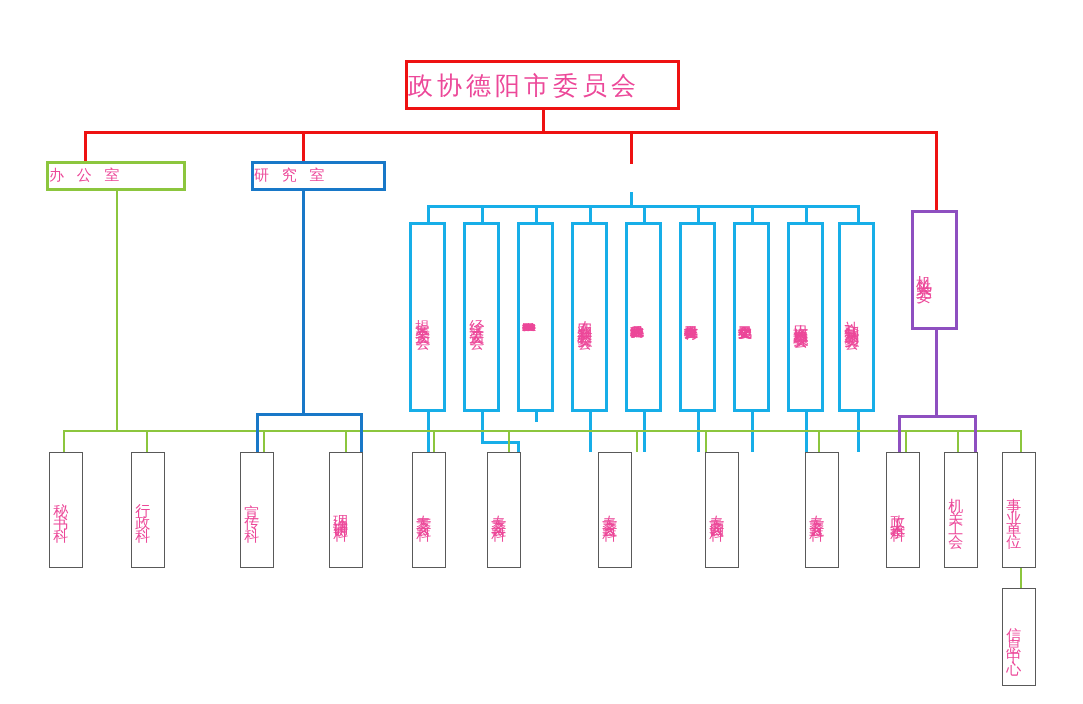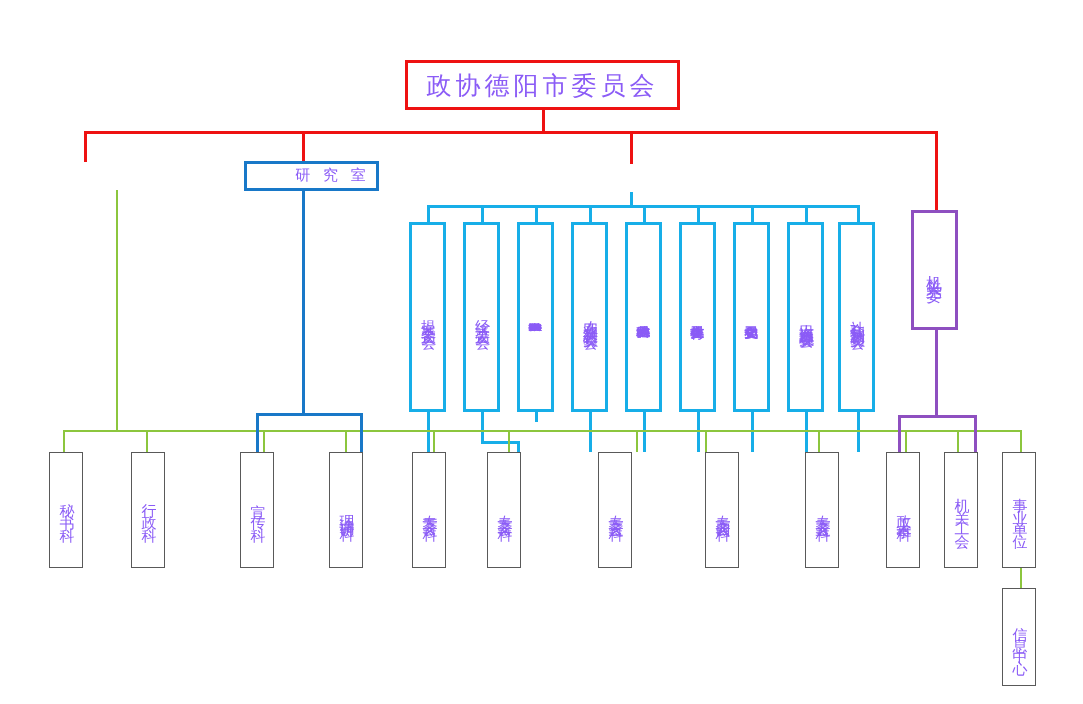--- a/index.html
+++ b/index.html
@@ -1,20 +1,20 @@
 <!DOCTYPE html>
 <html><head>
 <meta charset="utf-8">
 <style>
   html,body{margin:0;padding:0;background:#ffffff;}
   body{font-family:"DejaVu Sans","Liberation Sans",sans-serif;}
   #chart{position:relative;width:1083px;height:704px;background:#ffffff;overflow:hidden;}
 
   .box{position:absolute;box-sizing:border-box;background:#ffffff;
-       display:flex;align-items:center;justify-content:center;text-align:center;color:#8b5cf6;}
+       display:flex;align-items:center;justify-content:flex-start;text-align:center;color:#ec4899;}
   .box .lbl{display:block;line-height:1.32;}
 
   
   .h-text .lbl{writing-mode:horizontal-tb;letter-spacing:4px;}
 
   
   .v-text .lbl{writing-mode:vertical-rl;text-orientation:upright;
                letter-spacing:4px;white-space:nowrap;}
   .v-text.tight .lbl{letter-spacing:0px;}
 
@@ -99,22 +99,25 @@
 
   <div class="ln vline c-purple w3" style="left:935px;top:328px;height:87px;"></div>
   <div class="ln hline c-purple w3" style="left:898px;top:415px;width:76px;"></div>
   <div class="ln vline c-purple w3" style="left:898px;top:415px;height:37px;"></div>
   <div class="ln vline c-purple w3" style="left:974px;top:415px;height:37px;"></div>
 
   <div class="box b-red h-text" style="left:405px;top:60px;width:275px;height:50px;font-size:25px;">
     <span class="lbl">政协德阳市委员会</span>
   </div>
 
+  <div class="box b-green h-text" style="left:46px;top:161px;width:140px;height:30px;font-size:15px;">
+    <span class="lbl">办 公 室</span>
+  </div>
 
-  <div class="box b-blue h-text" style="left:244px;top:161px;width:135px;height:30px;font-size:15px;padding-left:42px;">
+  <div class="box b-blue h-text" style="left:251px;top:161px;width:135px;height:30px;font-size:15px;">
     <span class="lbl">研 究 室</span>
   </div>
 
 
   <div class="box b-purple v-text" style="left:911px;top:210px;width:47px;height:120px;font-size:16px;">
     <span class="lbl">机关党委</span>
   </div>
 
   <div class="box b-cyan v-text" style="left:409px;top:222px;width:37px;height:190px;font-size:15px;">
     <span class="lbl">提案委员会</span>

